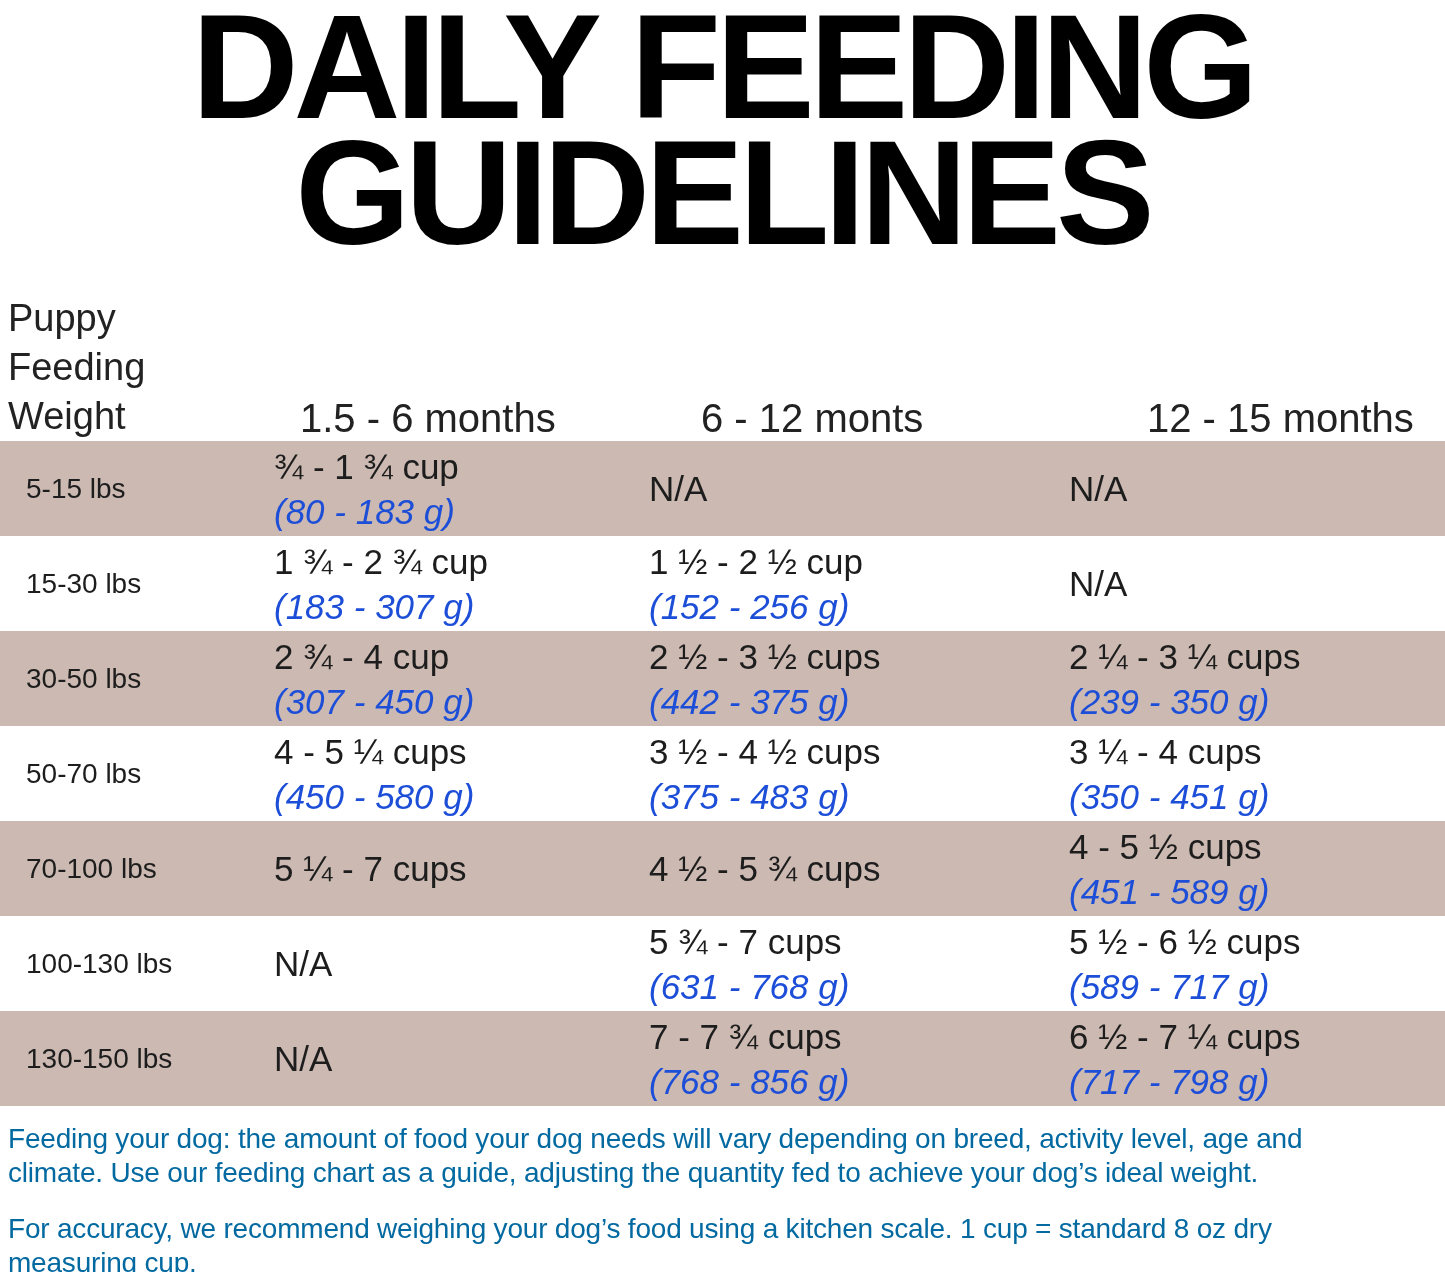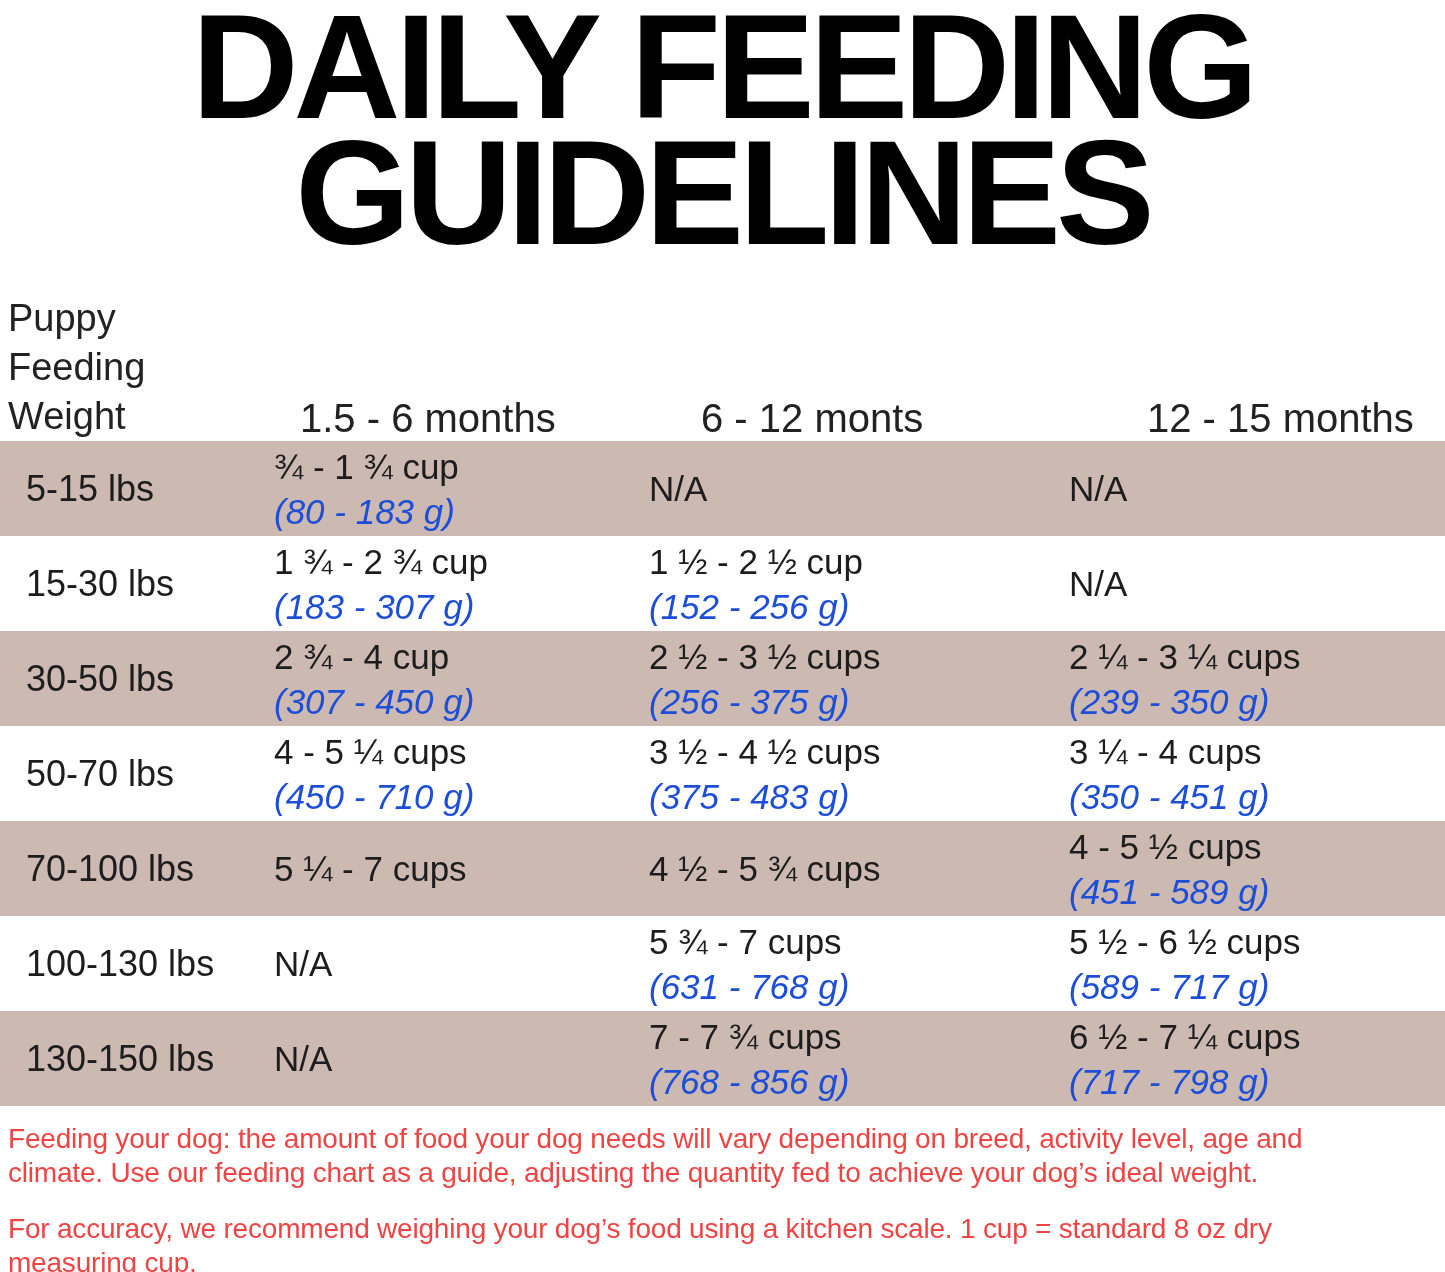--- a/index.html
+++ b/index.html
@@ -27,28 +27,28 @@
     white-space:nowrap;
   }
   
   .row { height:95px; }
   .row.shaded { background:#cbb9b2; }
   .cell {
     display:flex; flex-direction:column; justify-content:center;
     padding-left:12px; overflow:hidden;
   }
   .cell.weight { padding-left:26px; }
-  .weight-label { font-size:36px; color:#1d1d1d; }
+  .weight-label { font-size:28px; color:#1d1d1d; }
   .amt  { display:block; font-size:35px; line-height:45px; color:#1d1d1d; white-space:nowrap; }
   .grams{ display:block; font-size:35px; line-height:45px; font-style:italic; color:#1d4ed8; white-space:nowrap; }
   
   .footer { margin-top:16px; padding-left:8px; }
   .footer p {
     font-size:28px; line-height:34px; letter-spacing:-0.2px;
-    margin:0 0 22px 0; max-width:1360px; color:#ef4444;
+    margin:0 0 22px 0; max-width:1360px; color:#0369a1;
   }
 </style>
 </head>
 <body>
 
 <div class="page">
 
   <div class="title-block">
     <div class="title-line">DAILY FEEDING</div>
     <div class="title-line">GUIDELINES</div>
@@ -106,35 +106,35 @@
     <div class="grid4 row shaded">
       <div class="cell weight">
         <span class="weight-label">30-50 lbs</span>
       </div>
       <div class="cell">
         <span class="amt">2 ¾ - 4 cup</span>
         <span class="grams">(307 - 450 g)</span>
       </div>
       <div class="cell">
         <span class="amt">2 ½ - 3 ½ cups</span>
-        <span class="grams">(256 - 375 g)</span>
+        <span class="grams">(442 - 375 g)</span>
       </div>
       <div class="cell">
         <span class="amt">2 ¼ - 3 ¼ cups</span>
         <span class="grams">(239 - 350 g)</span>
       </div>
     </div>
 
     <div class="grid4 row">
       <div class="cell weight">
         <span class="weight-label">50-70 lbs</span>
       </div>
       <div class="cell">
         <span class="amt">4 - 5 ¼ cups</span>
-        <span class="grams">(450 - 710 g)</span>
+        <span class="grams">(450 - 580 g)</span>
       </div>
       <div class="cell">
         <span class="amt">3 ½ - 4 ½ cups</span>
         <span class="grams">(375 - 483 g)</span>
       </div>
       <div class="cell">
         <span class="amt">3 ¼  - 4 cups</span>
         <span class="grams">(350 - 451 g)</span>
       </div>
     </div>

